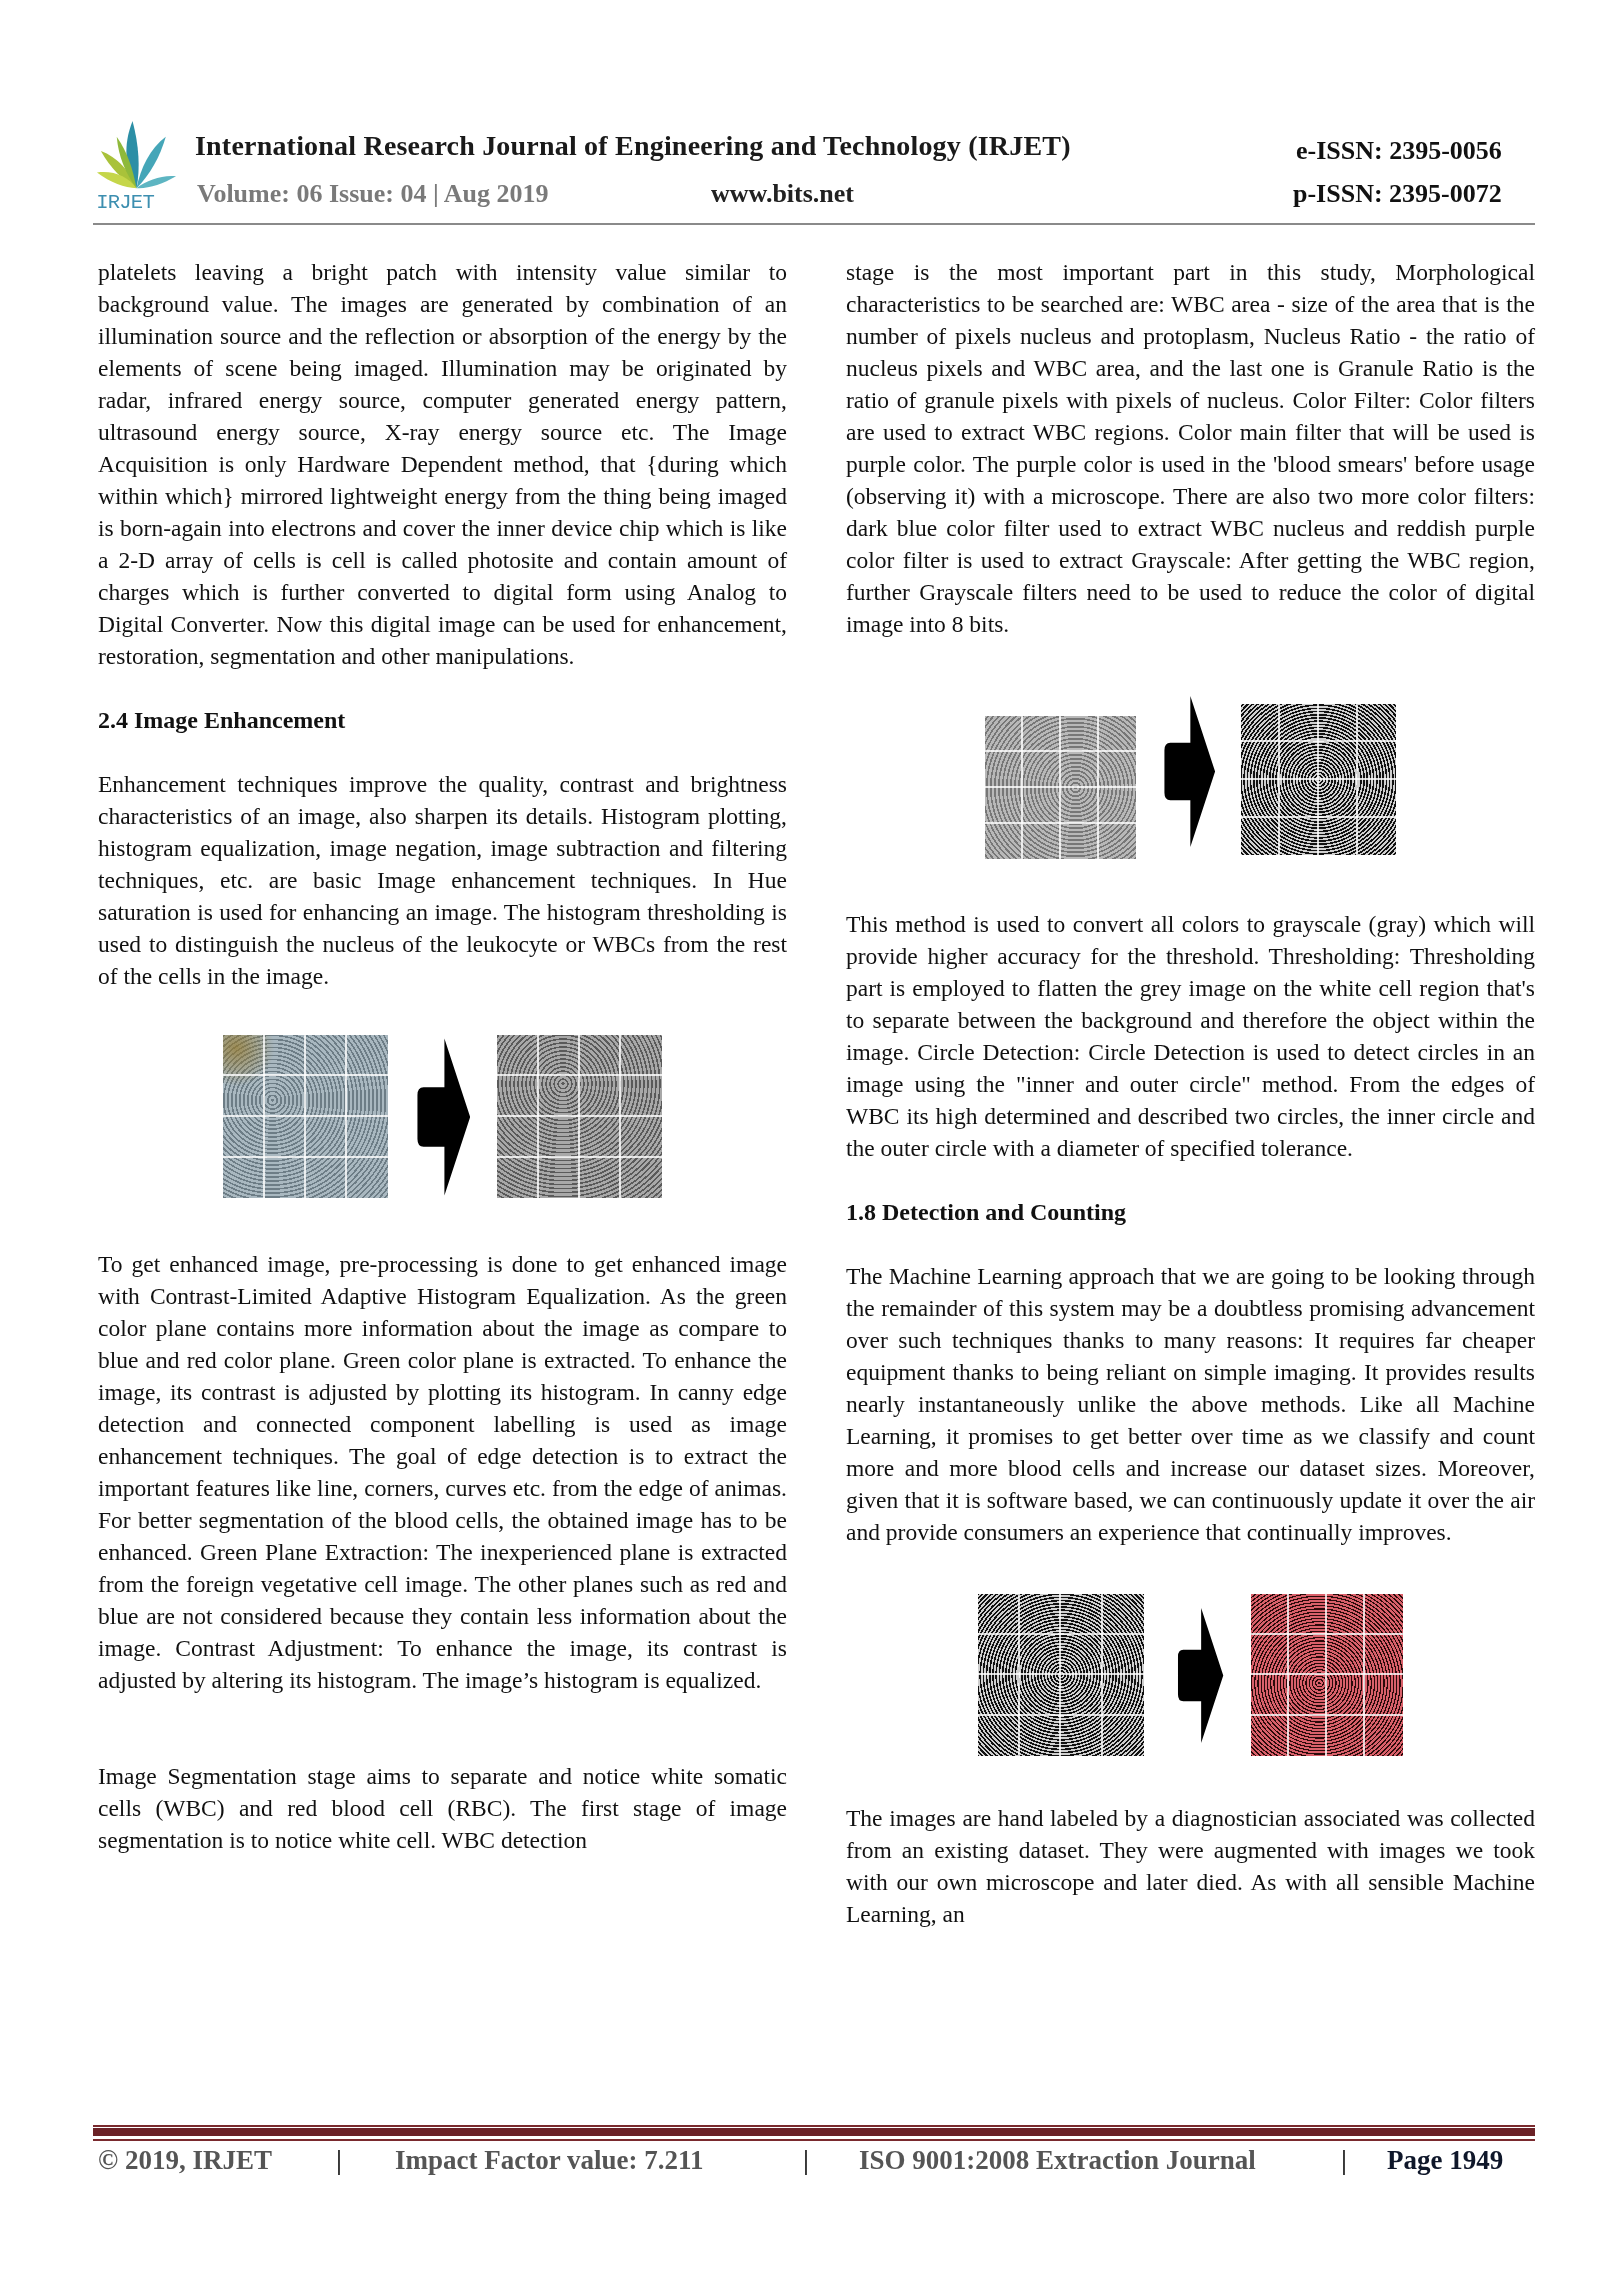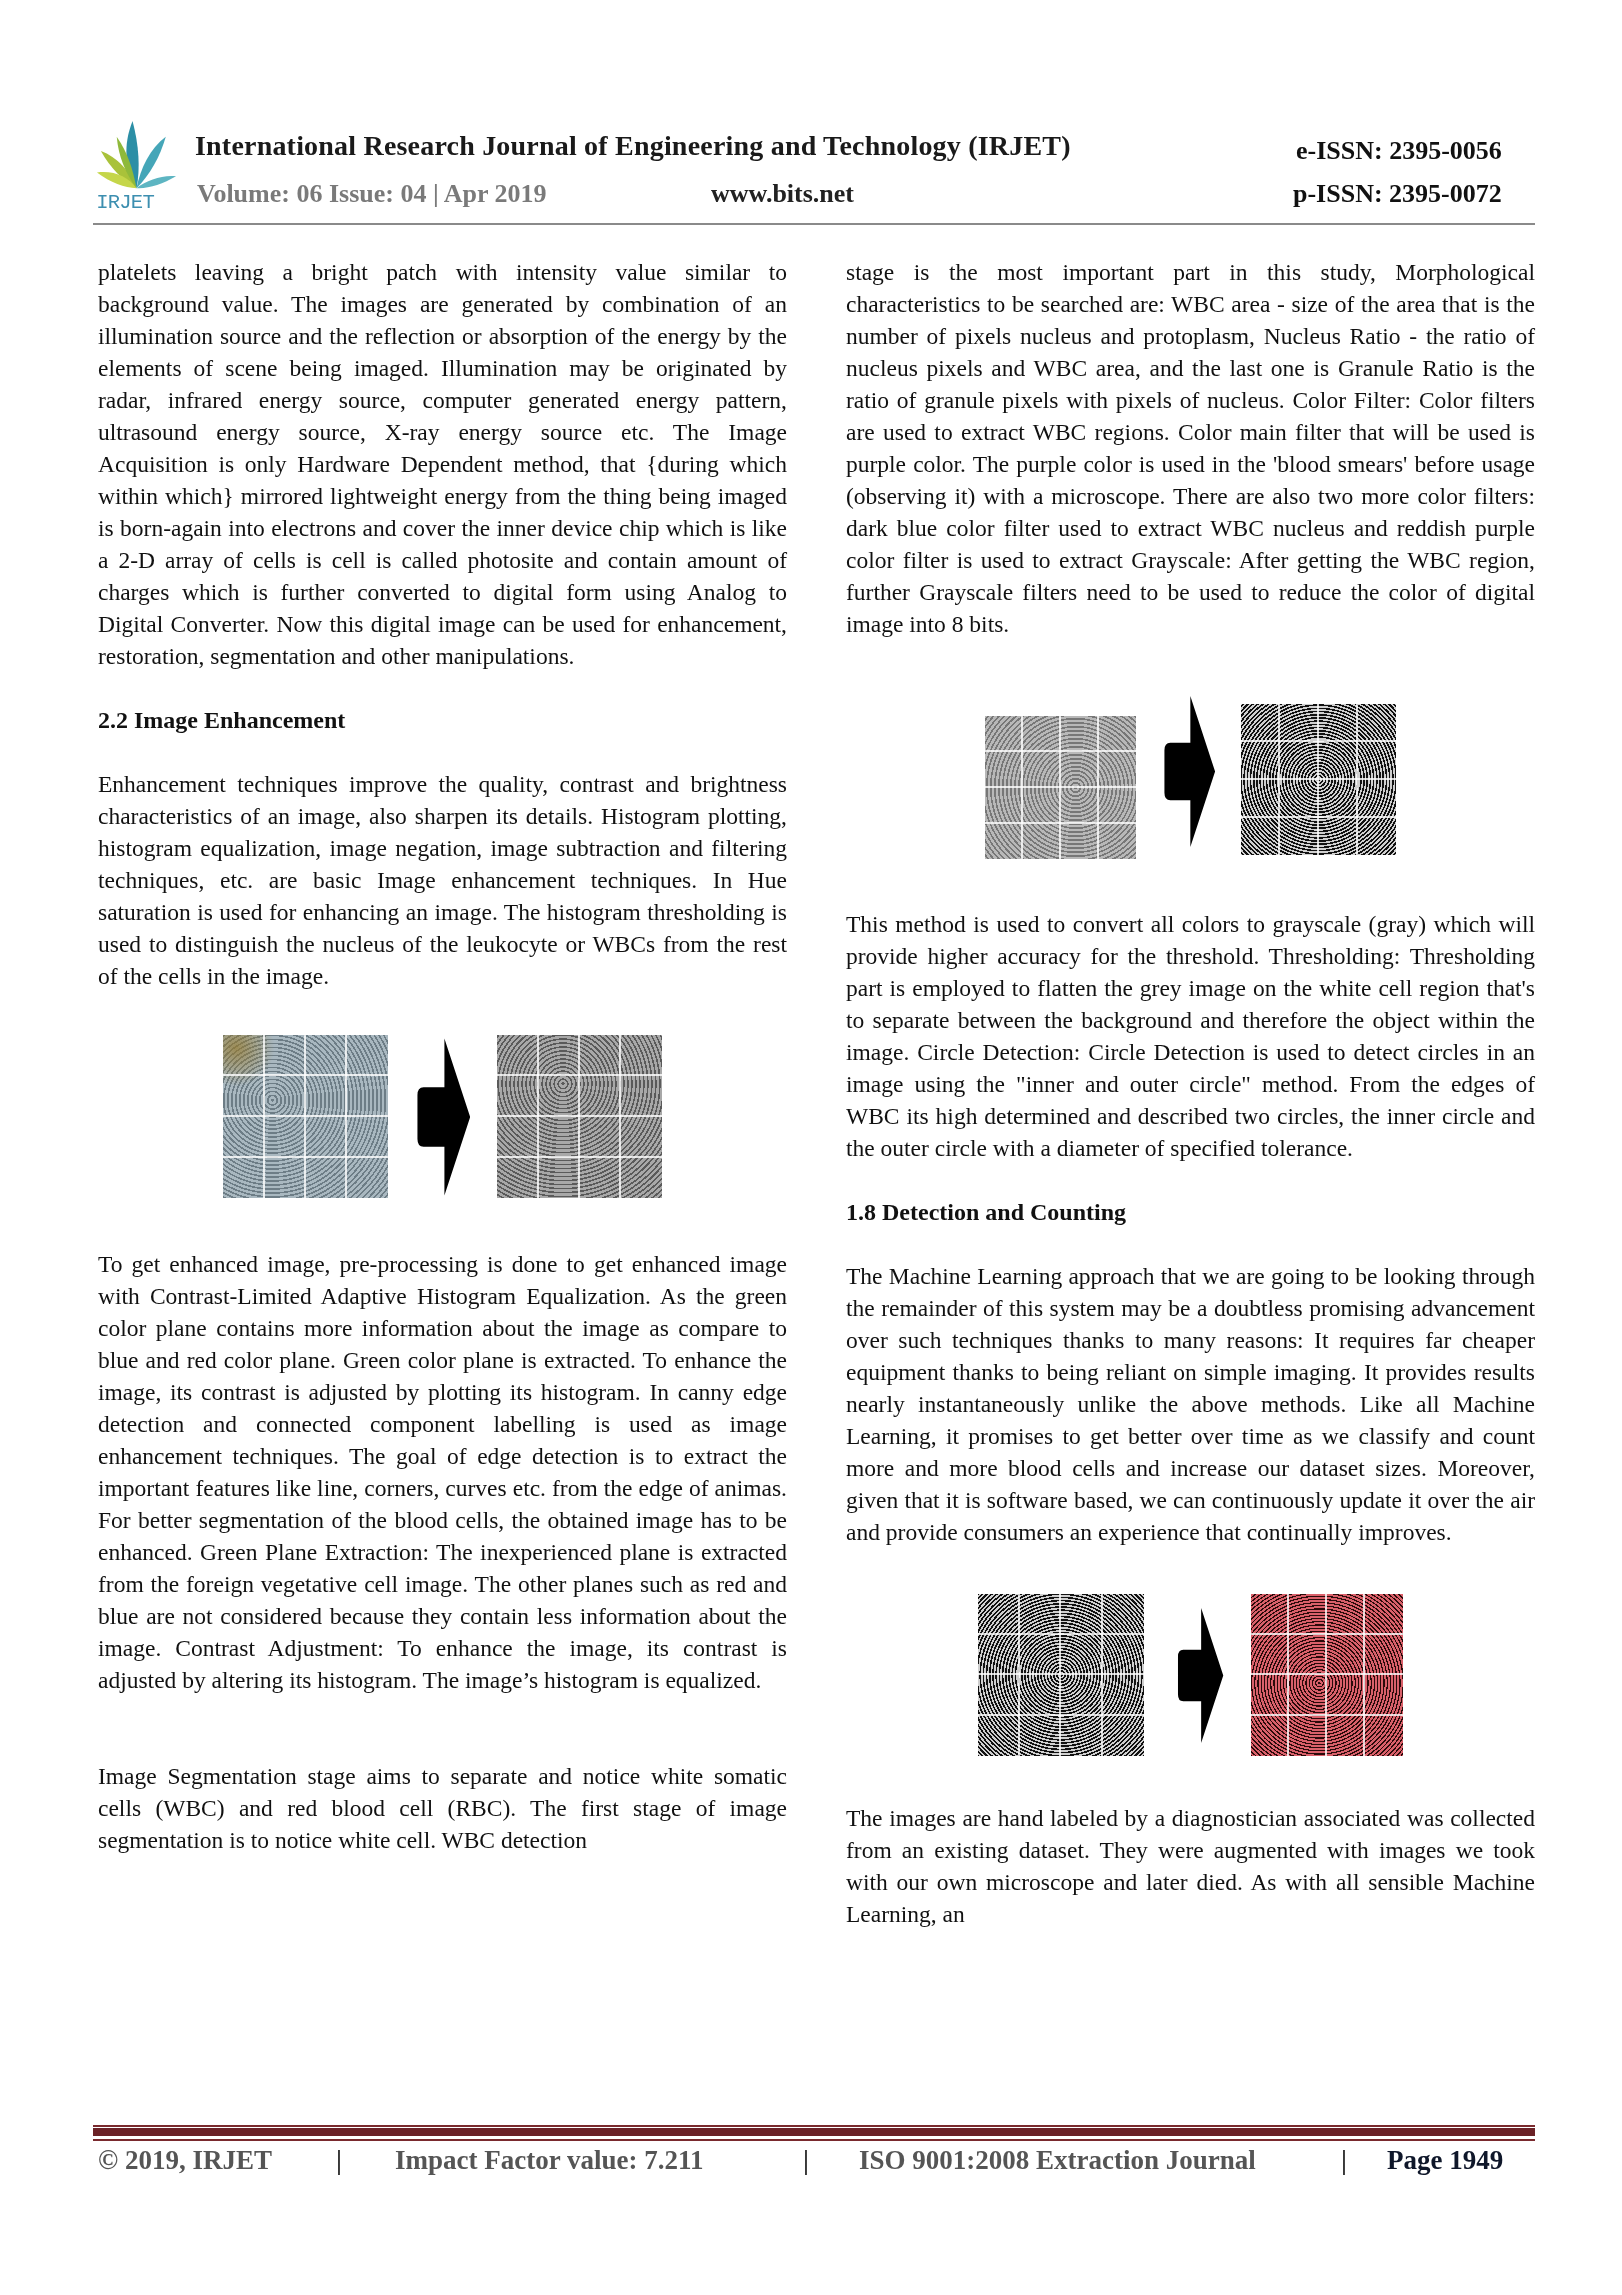--- a/index.html
+++ b/index.html
@@ -65,29 +65,29 @@
     <path d="M55 95 C60 70 72 45 92 30 C85 55 72 78 55 95Z" fill="#45a6b8"></path>
     <path d="M55 95 C48 75 30 55 10 48 C22 70 38 85 55 95Z" fill="#a9c23a"></path>
     <path d="M55 95 C45 80 25 72 5 75 C22 88 40 94 55 95Z" fill="#c5d64a"></path>
     <path d="M55 95 C68 85 88 78 105 80 C88 90 70 96 55 95Z" fill="#5db5c2"></path>
     <path d="M55 95 C50 70 44 50 30 30 C32 55 42 78 55 95Z" fill="#8fb93a"></path>
   </svg>
   <div style="position:absolute;left:3.2px;top:78px;font-size:20.6px;font-family:Liberation Mono, monospace;color:#3d8fb0;letter-spacing:-0.8px;">IRJET</div>
 </div>
 <div id="journal-title" class="abs">International Research Journal of Engineering and Technology (IRJET)</div>
 <div id="eissn" class="abs">e-ISSN: 2395-0056</div>
-<div id="volume" class="abs">Volume: 06 Issue: 04 | Apr 2019</div>
+<div id="volume" class="abs">Volume: 06 Issue: 04 | Aug 2019</div>
 <div id="website" class="abs">www.bits.net</div>
 <div id="pissn" class="abs">p-ISSN: 2395-0072</div>
 <div id="header-rule" class="abs"></div>
 
 <div id="col-left" class="col">
   <p>platelets leaving a bright patch with intensity value similar to background value. The images are generated by combination of an illumination source and the reflection or absorption of the energy by the elements of scene being imaged. Illumination may be originated by radar, infrared energy source, computer generated energy pattern, ultrasound energy source, X-ray energy source etc. The Image Acquisition is only Hardware Dependent method, that {during which within which} mirrored lightweight energy from the thing being imaged is born-again into electrons and cover the inner device chip which is like a 2-D array of cells is cell is called photosite and contain amount of charges which is further converted to digital form using Analog to Digital Converter. Now this digital image can be used for enhancement, restoration, segmentation and other manipulations.</p>
   <div class="gap-s"></div>
-  <h3>2.2 Image Enhancement</h3>
+  <h3>2.4 Image Enhancement</h3>
   <div class="gap-s"></div>
   <p>Enhancement techniques improve the quality, contrast and brightness characteristics of an image, also sharpen its details. Histogram plotting, histogram equalization, image negation, image subtraction and filtering techniques, etc. are basic Image enhancement techniques. In Hue saturation is used for enhancing an image. The histogram thresholding is used to distinguish the nucleus of the leukocyte or WBCs from the rest of the cells in the image.</p>
   <div class="figure" style="height:230px; margin-top:9.5px;">
     <div class="tile grid4 speckle-blue" style="width:165px;height:163px;"></div>
     <svg class="arrow" viewBox="0 0 70 200" style="margin:0 27px 0 27px;">
       <path d="M14 62 L48 62 L48 0 L90 100 L48 200 L48 138 L14 138 Q4 138 4 128 L4 72 Q4 62 14 62Z" fill="#000" transform="scale(0.78,1)"></path>
     </svg>
     <div class="tile grid4 speckle-gray" style="width:165px;height:163px;"></div>
   </div>
   <div style="height:16px"></div>

